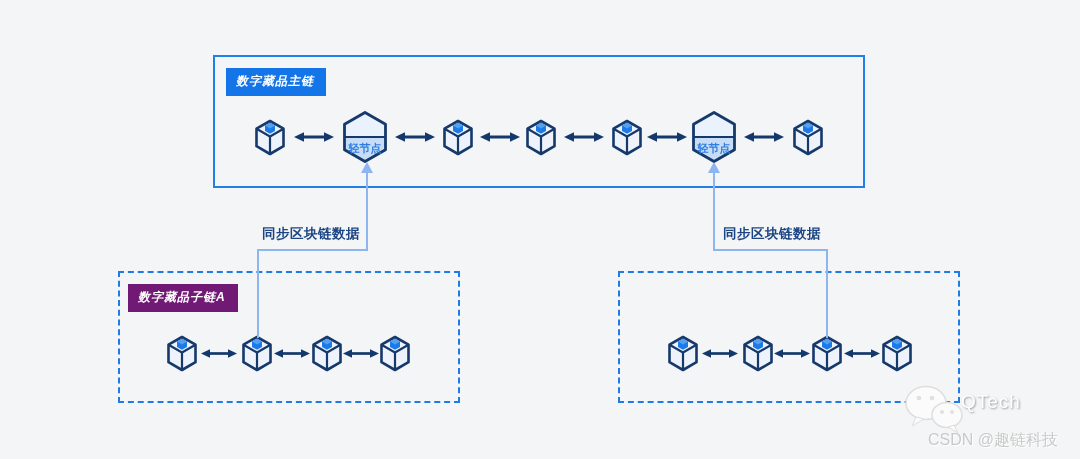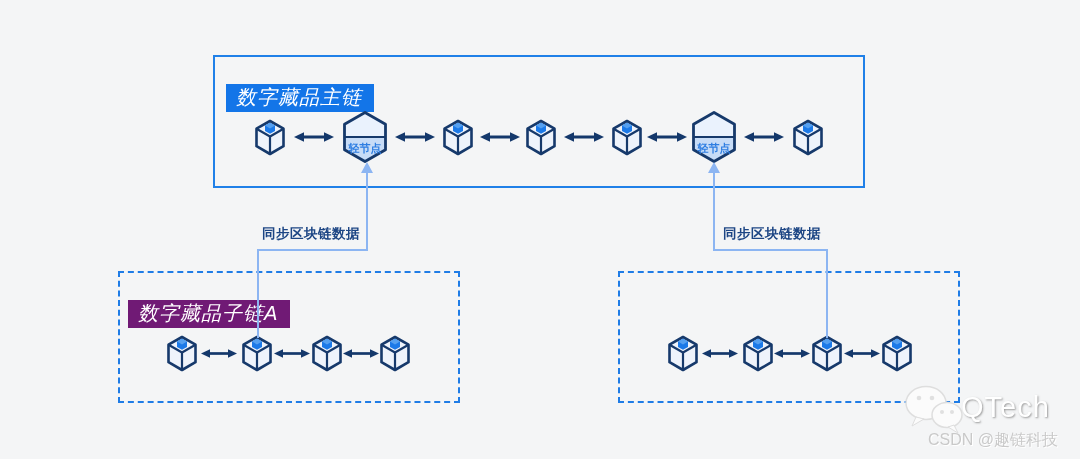--- a/index.html
+++ b/index.html
@@ -7,37 +7,37 @@
   .canvas{
     position:relative;width:1080px;height:459px;background:#f4f5f6;overflow:hidden;
   }
   .abs{position:absolute;}
   
   .chain-box{position:absolute;box-sizing:border-box;z-index:1;}
   .main-box{border:2px solid #2080e8;}
   .sub-box{border:2px dashed #1f7ce6;}
   
   .title-chip{
-    position:absolute;z-index:2;color:#ffffff;font-size:20px;font-weight:400;font-style:italic;
-    padding:4px 12px 5px 10px;letter-spacing:1px;white-space:nowrap;line-height:19px;margin-top:16px;
+    position:absolute;z-index:2;color:#ffffff;font-size:12px;font-weight:700;font-style:italic;
+    padding:4px 12px 5px 10px;letter-spacing:1px;white-space:nowrap;line-height:19px;
   }
   .title-main{background:#1375e8;}
   .title-sub{background:#701a75;}
   
   .node{position:absolute;z-index:3;line-height:0;}
   
   .connector{position:absolute;z-index:5;overflow:visible;}
   .sync-label{
     position:absolute;z-index:6;font-size:13.5px;font-weight:600;color:#1c4584;
     white-space:nowrap;letter-spacing:0.5px;line-height:15px;
   }
   
   .wm{position:absolute;z-index:10;}
   .wm-brand{
-    font-size:29px;color:#ffffff;font-weight:400;letter-spacing:1px;
+    font-size:19px;color:#ffffff;font-weight:400;letter-spacing:1px;
     text-shadow:1px 1px 2px rgba(140,140,140,0.85);white-space:nowrap;
   }
   .wm-credit{
     font-size:16px;color:#c9c9c9;text-shadow:1px 1px 0 #ffffff;white-space:nowrap;
   }
 </style>
 </head>
 <body>
 
 <div class="canvas">

